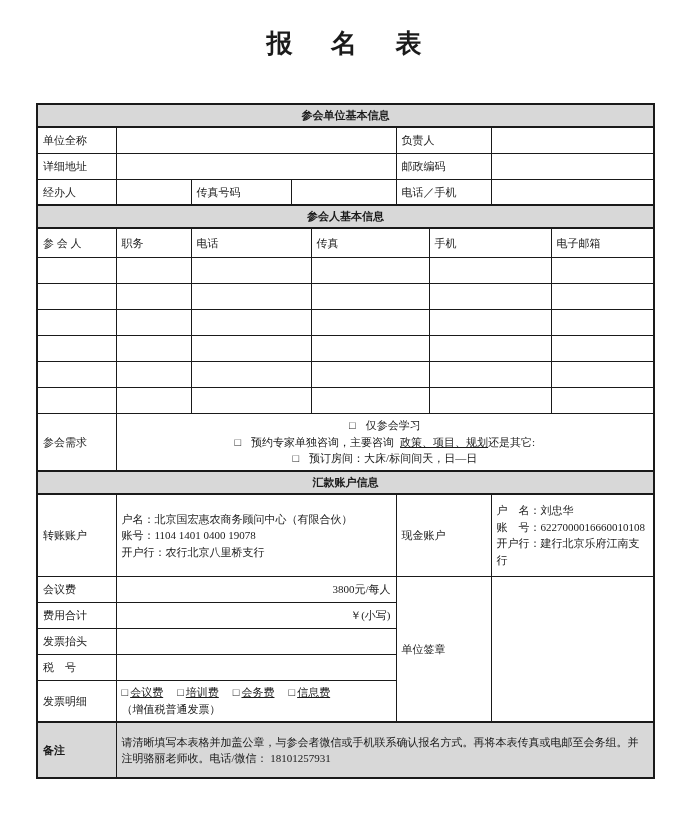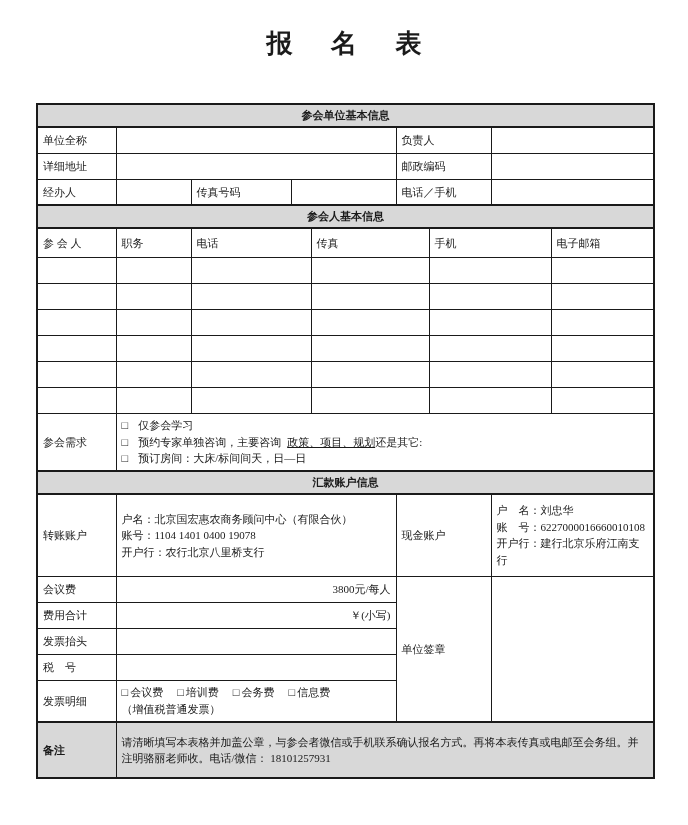--- a/index.html
+++ b/index.html
@@ -25,25 +25,25 @@
     background:#d8d8d8;font-weight:bold;text-align:center;
     border-top:2px solid #1a1a1a;border-bottom:2px solid #1a1a1a;
     height:19px;padding:1px 4px;
   }
   .label{text-align:left;}
   .center{text-align:right;margin-top:48px;}
   .h27{height:26px;} .h30{height:29px;} .h59{height:58px;}
   .h84{height:82px;} .h44{height:42px;margin-left:31px;} .h58{height:56px;}
   .chk{display:inline-block;margin-right:10px;}
   .chk2{display:inline-block;margin-right:2px;}
-  .opt{display:inline-block;margin-right:14px;white-space:nowrap;}
+  .opt{display:inline-block;margin-right:14px;white-space:nowrap;text-decoration:underline;}
   .u{text-decoration:underline;padding-left:6px;}
   tr.remark td{background:#d8d8d8;border-top:2px solid #1a1a1a;}
   tr.remark td.label{font-weight:bold;margin-left:48px;}
-  .needs div{white-space:nowrap;}
+  .needs div{white-space:nowrap;text-align:center;}
 </style>
 </head>
 <body>
 
 <div class="title">报 名 表</div>
 
 <table class="form">
   <colgroup>
     <col style="width:79px">
       <col style="width:75px">

